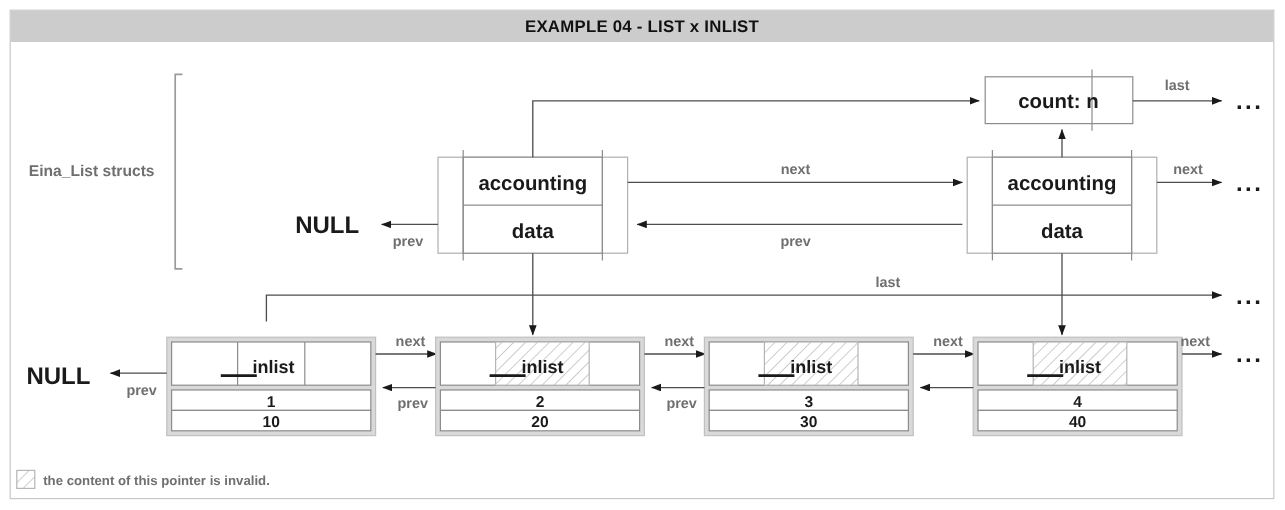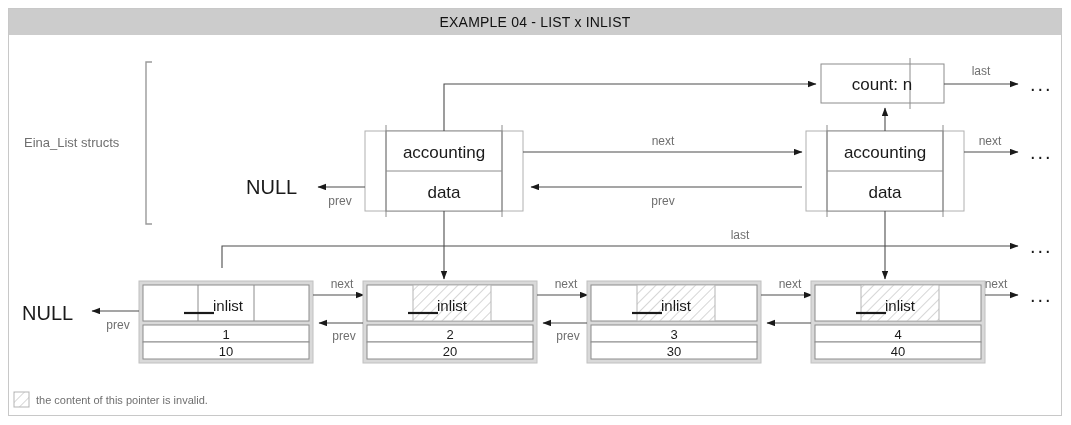--- a/index.html
+++ b/index.html
@@ -1,18 +1,18 @@
 <!DOCTYPE html>
 <html><head>
 <meta charset="utf-8">
 <style>
   html,body{margin:0;padding:0;background:#ffffff;}
   body{width:1071px;height:425px;overflow:hidden;
        font-family:"Liberation Sans","DejaVu Sans",sans-serif;}
-  #page{position:relative;width:1071px;height:425px;background:#fff;}
+  #page{position:relative;width:1071px;height:425px;background:#fff;font-weight:bold;}
   #frame{position:absolute;left:8px;top:8px;width:1054px;height:408px;
          border:1px solid #c8c8c8;box-sizing:border-box;background:#fff;}
   #titlebar{position:absolute;left:9px;top:9px;width:1052px;height:26px;
             background:#cccccc;display:flex;align-items:center;justify-content:center;}
   #titlebar span{font-size:14px;color:#111;letter-spacing:.2px;}
   svg{position:absolute;left:0;top:0;width:1071px;height:425px;}
   .lbl{font-family:"Liberation Sans","DejaVu Sans",sans-serif;}
   .t-big{font-size:17px;fill:#1a1a1a;}
   .t-null{font-size:20px;fill:#1a1a1a;}
   .t-small{font-size:12px;fill:#6f6f6f;}

